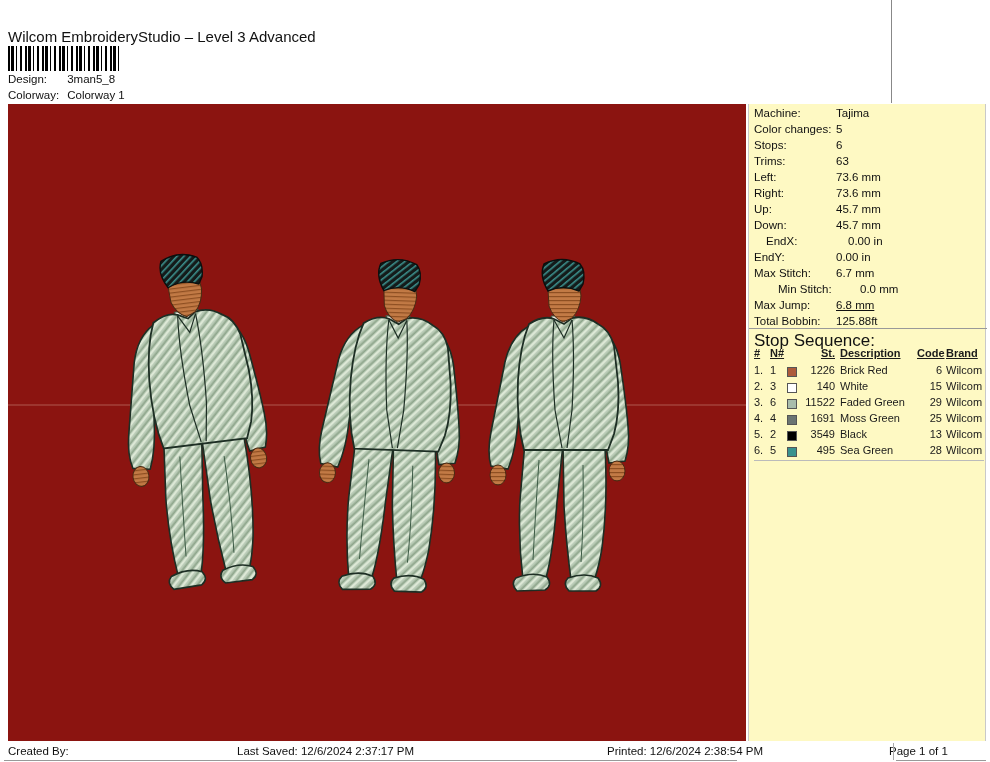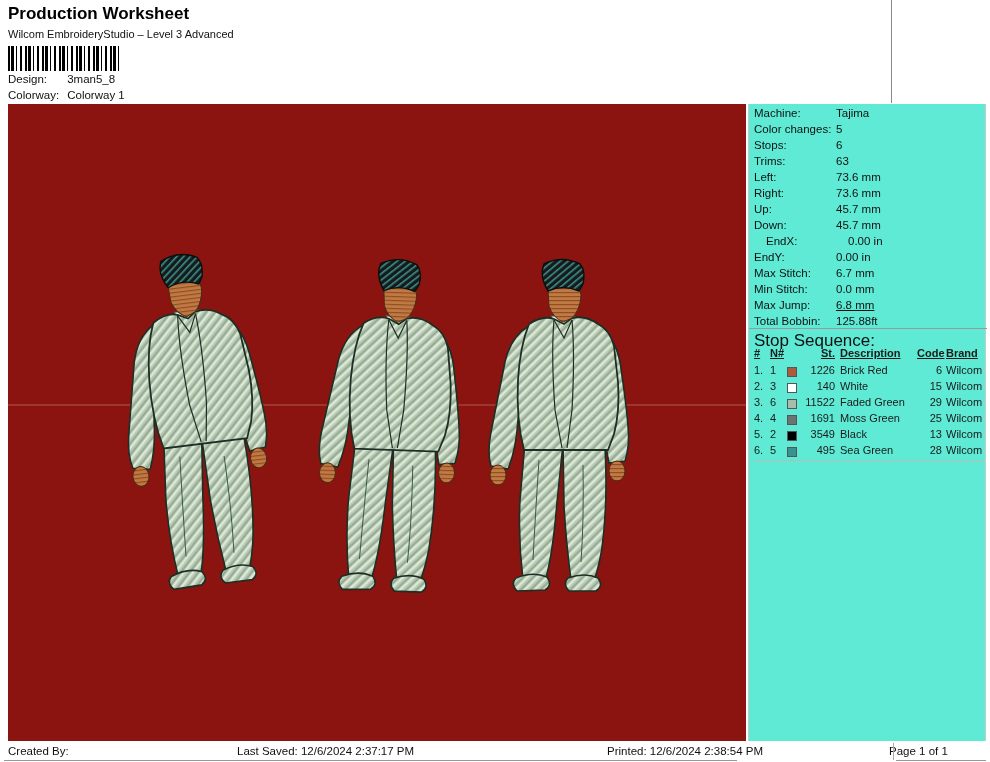--- a/index.html
+++ b/index.html
@@ -2,36 +2,36 @@
 <html><head>
 <meta charset="utf-8">
 <style>
   * { margin:0; padding:0; box-sizing:border-box; }
   html,body { background:#fff; }
   body { font-family:"Liberation Sans", sans-serif; color:#1a1a1a; }
   #page { position:relative; width:990px; height:762px; background:#fff; overflow:hidden; }
 
   
   .title { position:absolute; left:8px; top:4px; font-size:17px; font-weight:bold; color:#000; }
-  .subtitle { position:absolute; left:8px; top:28px; font-size:11px; color:#111; }
+  .subtitle { position:absolute; left:8px; top:28px; font-size:15px; color:#111; }
   .barcode { position:absolute; left:8px; top:46px; width:112px; height:25px; background:
     repeating-linear-gradient(90deg,#000 0 2px,#fff 2px 3px,#000 3px 6px,#fff 6px 8px,#000 8px 9px,#fff 9px 12px,#000 12px 14px,#fff 14px 17px); }
   .kvrow { position:absolute; left:8px; font-size:11.5px; color:#111; }
   .kvrow .k { display:inline-block; width:56px; }
   .hdr-divider { position:absolute; left:891px; top:0; width:1px; height:103px; background:#888; }
   .statsbox { position:absolute; left:896px; top:4px; width:90px; height:97px; border:1px solid #808080; background:#fff; padding:3px 0 0 4px; }
   .statsbox .srow { font-size:11px; line-height:15.4px; white-space:nowrap; }
   .statsbox .sk { display:inline-block; width:52px; }
 
   
   .canvas { position:absolute; left:8px; top:104px; width:738px; height:637px; background:#8b1410; }
   .canvas svg { display:block; }
 
   
-  .panel { position:absolute; left:748px; top:104px; width:238px; height:637px; background:#5eead4; border-left:1px solid #c9c9c9; border-right:1px solid #c9c9c9; }
+  .panel { position:absolute; left:748px; top:104px; width:238px; height:637px; background:#fef9c3; border-left:1px solid #c9c9c9; border-right:1px solid #c9c9c9; }
   .mrow { position:absolute; left:5px; font-size:11.5px; line-height:13px; white-space:nowrap; color:#111; }
   .mrow .mk { display:inline-block; width:82px; }
   .panel-rule { position:absolute; left:0; width:238px; height:1px; background:#999; }
   .stopseq-title { position:absolute; left:5px; font-size:17px; color:#111; }
 
   .stoptable { position:absolute; left:0; top:240px; width:238px; font-size:11px; }
   .sth, .str { position:absolute; white-space:nowrap; }
   .col-num  { position:absolute; left:5px;  width:14px; }
   .col-n    { position:absolute; left:21px; width:14px; }
   .col-sw   { position:absolute; left:38px; width:12px; }
@@ -47,21 +47,20 @@
   .footer { position:absolute; left:0; top:741px; width:990px; height:21px; background:#fff;padding-left:26px; }
   .ftext { position:absolute; top:4px; font-size:11.5px; color:#111; white-space:nowrap; }
   .f-rule { position:absolute; top:19px; height:1px; background:#999; }
   .f-vline { position:absolute; left:893px; top:2px; width:1px; height:17px; background:#aaa; }
 </style>
 </head>
 <body>
 
 <div id="page">
 
-  <div class="title">Production Worksheet</div>
   <div class="subtitle">Wilcom EmbroideryStudio – Level 3 Advanced</div>
   <div class="barcode"></div>
 
   <div class="kvrow" style="top:73px;">
     <span class="k">Design:</span>
     <span>3man5_8</span>
   </div>
   <div class="kvrow" style="top:89px;">
     <span class="k">Colorway:</span>
     <span>Colorway 1</span>
@@ -127,21 +126,21 @@
     <div class="mrow" style="top:19px;"><span class="mk">Color changes:</span><span>5</span></div>
     <div class="mrow" style="top:35px;"><span class="mk">Stops:</span><span>6</span></div>
     <div class="mrow" style="top:51px;"><span class="mk">Trims:</span><span>63</span></div>
     <div class="mrow" style="top:67px;"><span class="mk">Left:</span><span>73.6 mm</span></div>
     <div class="mrow" style="top:83px;"><span class="mk">Right:</span><span>73.6 mm</span></div>
     <div class="mrow" style="top:99px;"><span class="mk">Up:</span><span>45.7 mm</span></div>
     <div class="mrow" style="top:115px;"><span class="mk">Down:</span><span>45.7 mm</span></div>
     <div class="mrow" style="top:131px;padding-left:12px;"><span class="mk">EndX:</span><span>0.00 in</span></div>
     <div class="mrow" style="top:147px;"><span class="mk">EndY:</span><span>0.00 in</span></div>
     <div class="mrow" style="top:163px;"><span class="mk">Max Stitch:</span><span>6.7 mm</span></div>
-    <div class="mrow" style="top:179px;"><span class="mk">Min Stitch:</span><span>0.0 mm</span></div>
+    <div class="mrow" style="top:179px;margin-left:24px;"><span class="mk">Min Stitch:</span><span>0.0 mm</span></div>
     <div class="mrow" style="top:195px;text-decoration:underline;"><span class="mk">Max Jump:</span><span>6.8 mm</span></div>
     <div class="mrow" style="top:211px;"><span class="mk">Total Bobbin:</span><span>125.88ft</span></div>
 
     <div class="panel-rule" style="top:224px;"></div>
     <div class="stopseq-title" style="top:227px;">Stop Sequence:</div>
 
     <div class="stoptable">
       <div class="sth" style="top:3px;">
         <span class="col-num">#</span>
         <span class="col-n">N#</span>

